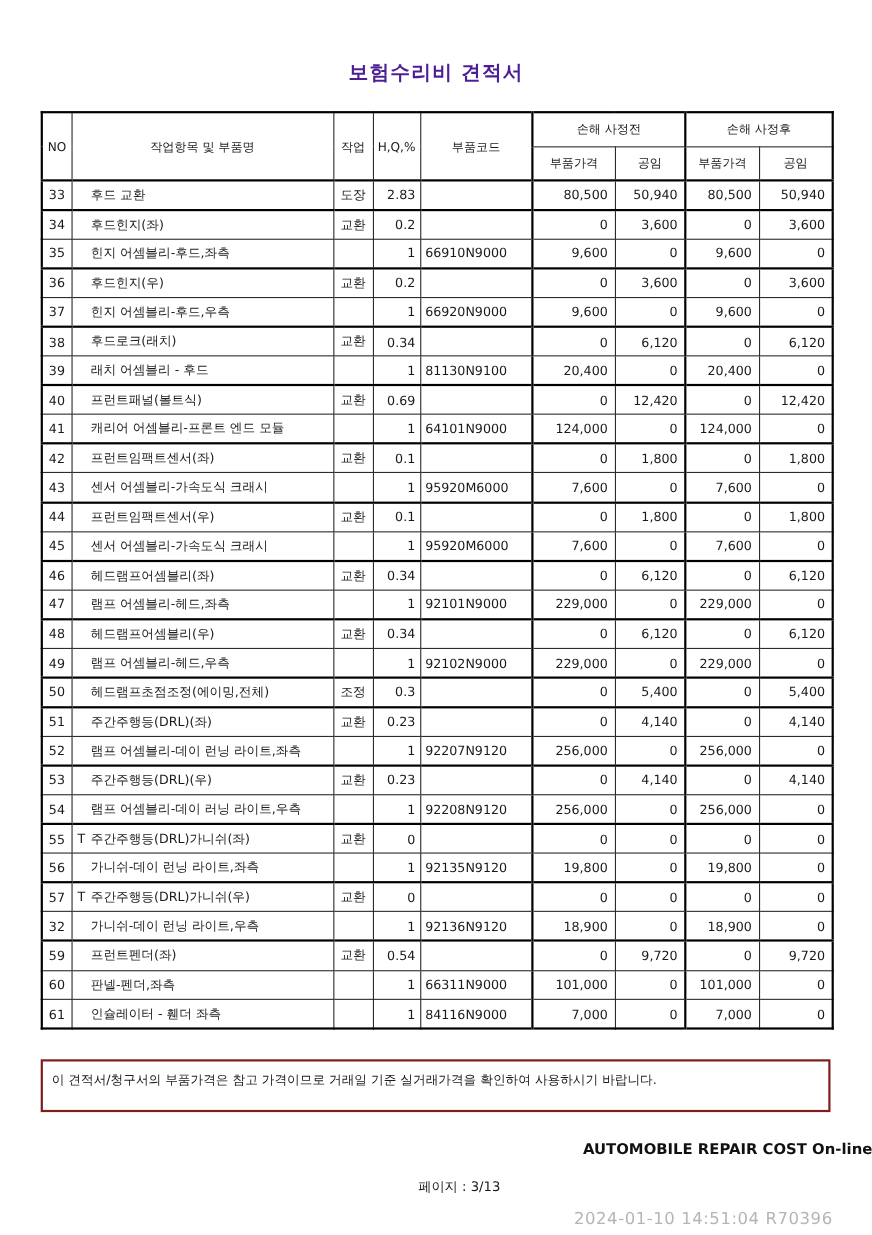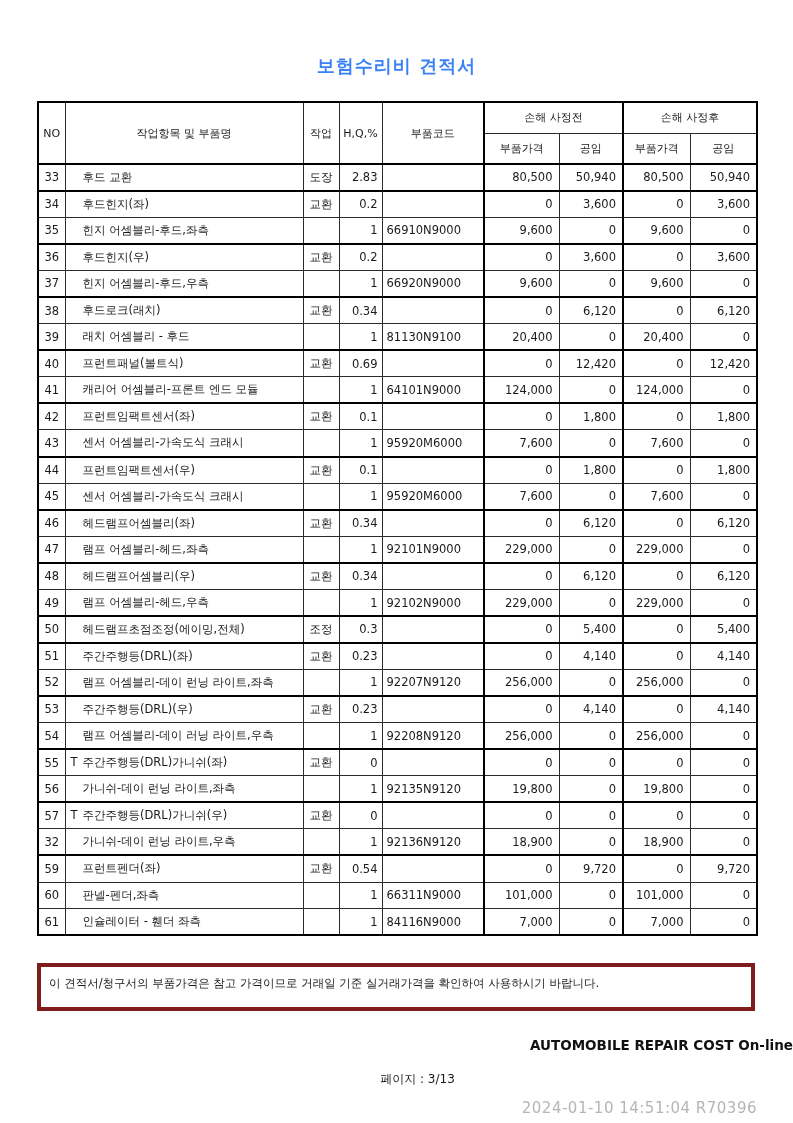--- a/index.html
+++ b/index.html
@@ -14,21 +14,21 @@
   }
   .doc-title {
     position: absolute;
     top: 54px;
     left: 0;
     width: 100%;
     text-align: center;
     font-size: 18px;
     font-weight: bold;
     letter-spacing: 1px;
-    color: #3b82f6;
+    color: #4c1d95;
   }
   table.estimate {
     position: absolute;
     top: 101px;
     left: 37px;
     width: 719px;
     border-collapse: collapse;
     table-layout: fixed;
     font-size: 11.5px;
     color: #1a1a1a;
@@ -51,21 +51,21 @@
   td.c-hq { text-align: right; padding-right: 4px; }
   td.c-code { text-align: left; padding-left: 4px; }
   td.c-num { text-align: right; padding-right: 6px; }
   .sec-div { border-left: 2px solid #000 !important; }
   .notice-box {
     position: absolute;
     left: 37px;
     top: 963px;
     width: 718px;
     height: 48px;
-    border: 4px solid #7f1d1d;
+    border: 2px solid #7f1d1d;
     padding: 9px 8px 0 8px;
     font-size: 11.5px;
     color: #1a1a1a;
   }
   .brand-line {
     position: absolute;
     top: 1037px;
     left: 0;
     width: 100%;
     text-align: right;

